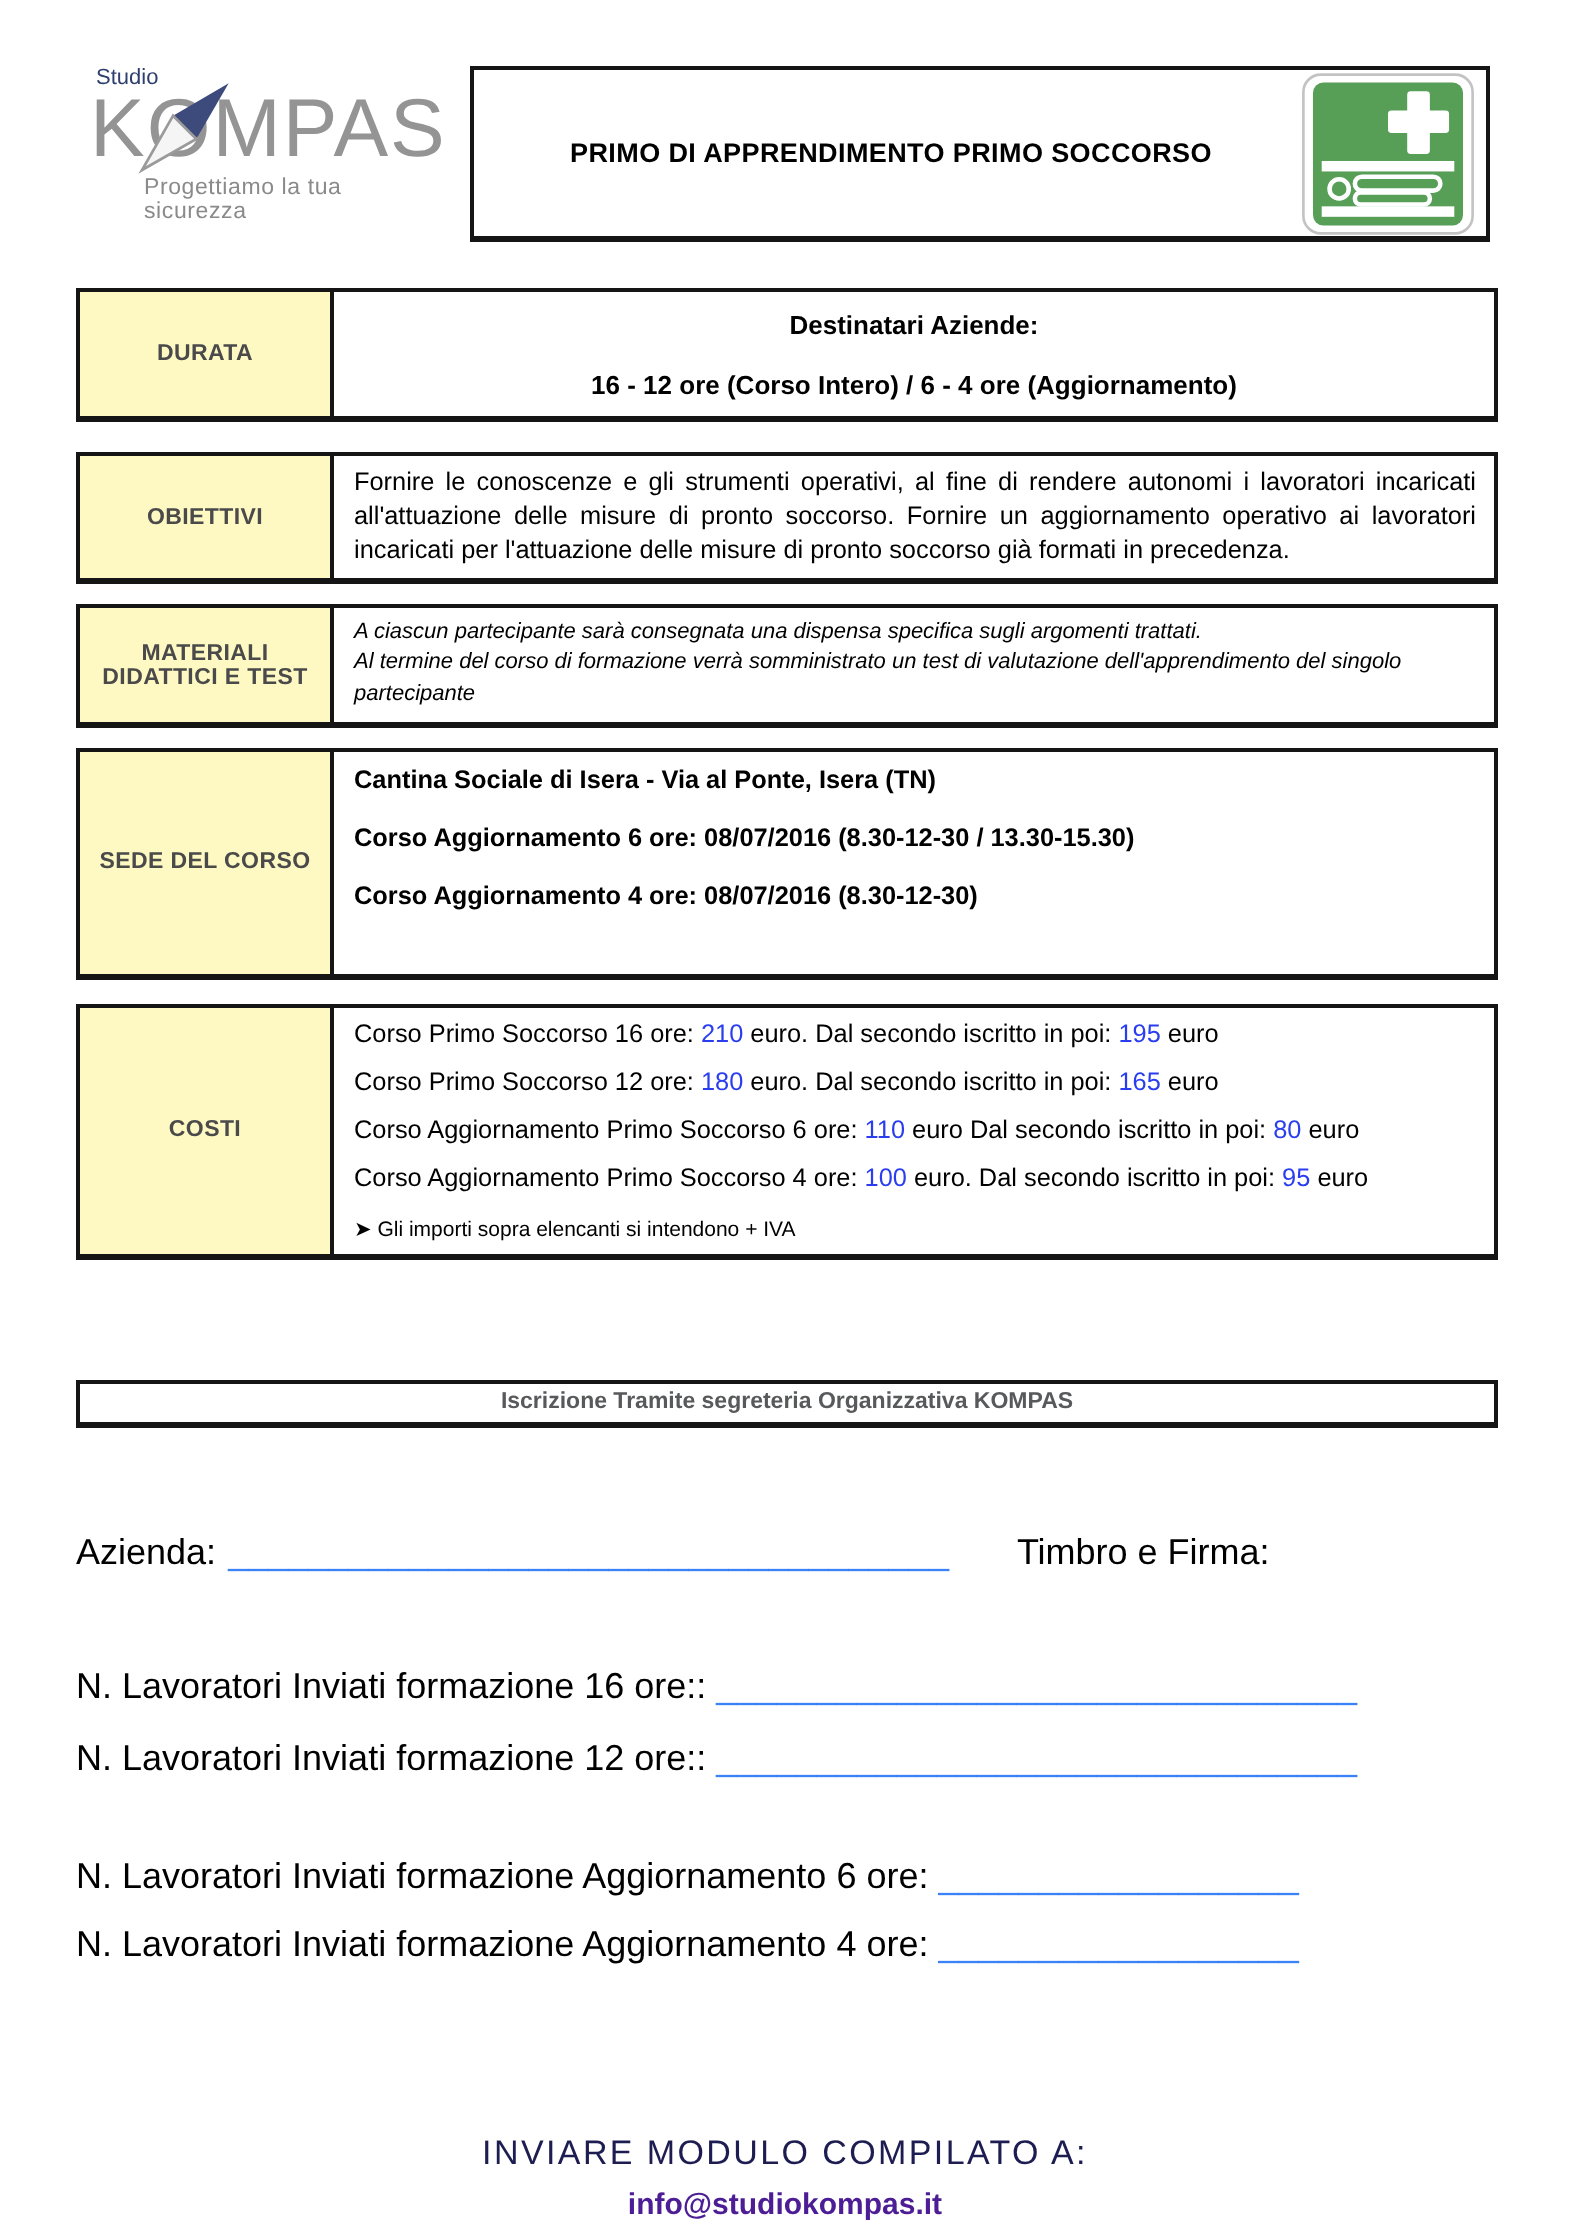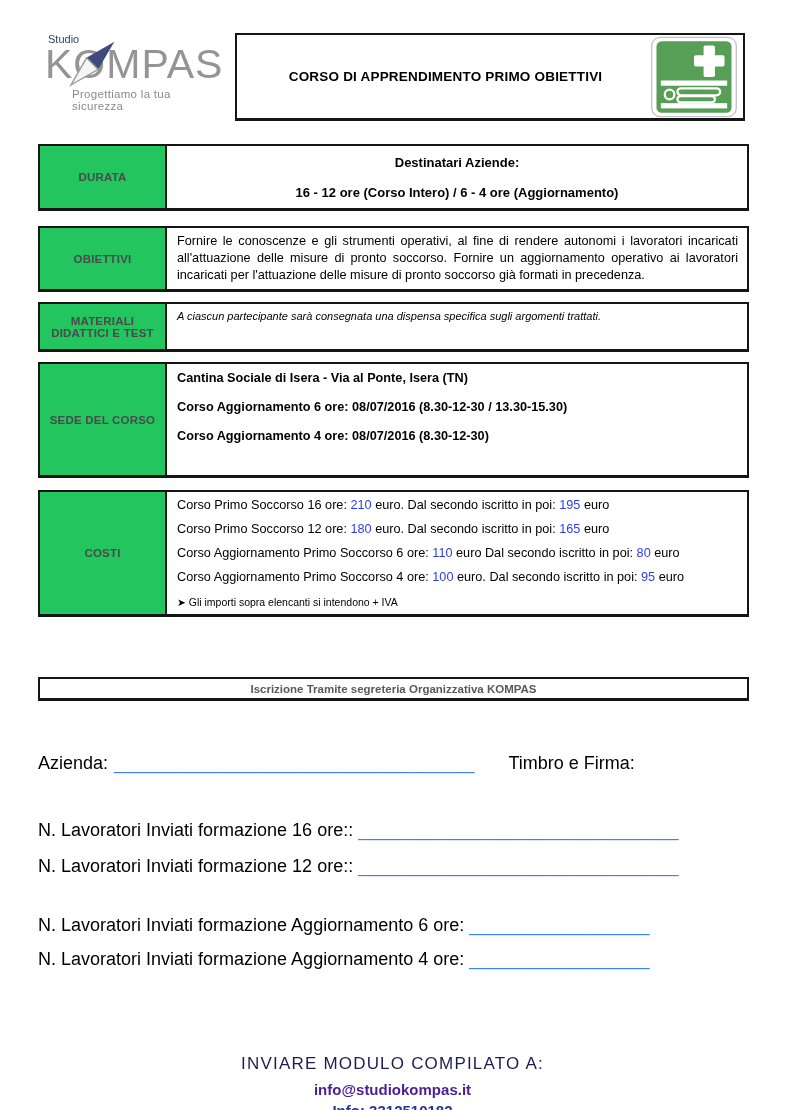--- a/index.html
+++ b/index.html
@@ -22,21 +22,21 @@
   }
   .title-text { flex:1; text-align:center; font-weight:bold; font-size:13.5px; letter-spacing:.2px; padding-left:6px; }
   .fa-icon { width:92px; height:82px; flex:0 0 auto; margin-right:3px; }
 
   
   .row {
     display:flex; border:2px solid #151515; border-bottom-width:3px;
     margin-left:38px; margin-right:36px; box-sizing:border-box;
   }
   .row-label {
-    width:127px; flex:0 0 127px; background:#22c55e; border-right:2px solid #151515;
+    width:127px; flex:0 0 127px; background:#fef9c3; border-right:2px solid #151515;
     display:flex; align-items:center; justify-content:center; text-align:center;
     font-weight:bold; font-size:11.5px; color:#4a4a4a; letter-spacing:.2px;
     padding:4px; box-sizing:border-box;
   }
   .row-content { flex:1; font-size:12.5px; box-sizing:border-box; }
 
   .row-durata { margin-top:23px; }
   .durata-content { text-align:center; font-weight:bold; font-size:13px; padding:9px 8px 8px 8px; min-height:41px; }
   .durata-line2 { margin-top:15px; }
 
@@ -91,21 +91,21 @@
     <svg class="needle" viewBox="0 0 70 70">
       <g transform="rotate(45 35 35)">
         <polygon points="35,2 26,36 44,36" fill="#3c4b7c"></polygon>
         <polygon points="26,36 44,36 35,69" fill="#f5f5f5" stroke="#9a9a9a" stroke-width="1.5"></polygon>
       </g>
     </svg>
     <div class="logo-tagline">Progettiamo la tua sicurezza</div>
   </div>
 
   <div class="title-box">
-    <div class="title-text">CORSO DI APPRENDIMENTO PRIMO OBIETTIVI</div>
+    <div class="title-text">PRIMO DI APPRENDIMENTO PRIMO SOCCORSO</div>
     <svg class="fa-icon" viewBox="0 0 100 94">
       <rect x="1.5" y="1.5" width="97" height="91" rx="10" fill="#ffffff" stroke="#c3c3c3" stroke-width="1.5"></rect>
       <rect x="7" y="6" width="86" height="82" rx="6" fill="#579e57"></rect>
       <g fill="#ffffff">
         <rect x="61" y="11" width="13" height="36" rx="2"></rect>
         <rect x="50" y="22" width="35" height="13" rx="2"></rect>
         <rect x="12" y="51" width="76" height="6"></rect>
         <rect x="12" y="77" width="76" height="6"></rect>
       </g>
       <g fill="none" stroke="#ffffff" stroke-width="2.6">
@@ -127,20 +127,21 @@
 
 <div class="row row-obiettivi">
   <div class="row-label">OBIETTIVI</div>
   <div class="row-content obiettivi-content">Fornire le conoscenze e gli strumenti operativi, al fine di rendere autonomi i lavoratori incaricati all'attuazione delle misure di pronto soccorso. Fornire un aggiornamento operativo ai lavoratori incaricati per l'attuazione delle misure di pronto soccorso già formati in precedenza.</div>
 </div>
 
 <div class="row row-materiali">
   <div class="row-label">MATERIALI DIDATTICI E TEST</div>
   <div class="row-content materiali-content">
     <div>A ciascun partecipante sarà consegnata una dispensa specifica sugli argomenti trattati.</div>
+    <div>Al termine del corso di formazione verrà somministrato un test di valutazione dell'apprendimento del singolo partecipante</div>
   </div>
 </div>
 
 <div class="row row-sede">
   <div class="row-label">SEDE DEL CORSO</div>
   <div class="row-content sede-content">
     <div class="sede-line">Cantina Sociale di Isera - Via al Ponte, Isera (TN)</div>
     <div class="sede-line">Corso Aggiornamento 6 ore: 08/07/2016 (8.30-12-30 / 13.30-15.30)</div>
     <div class="sede-line">Corso Aggiornamento 4 ore: 08/07/2016 (8.30-12-30)</div>
   </div>

